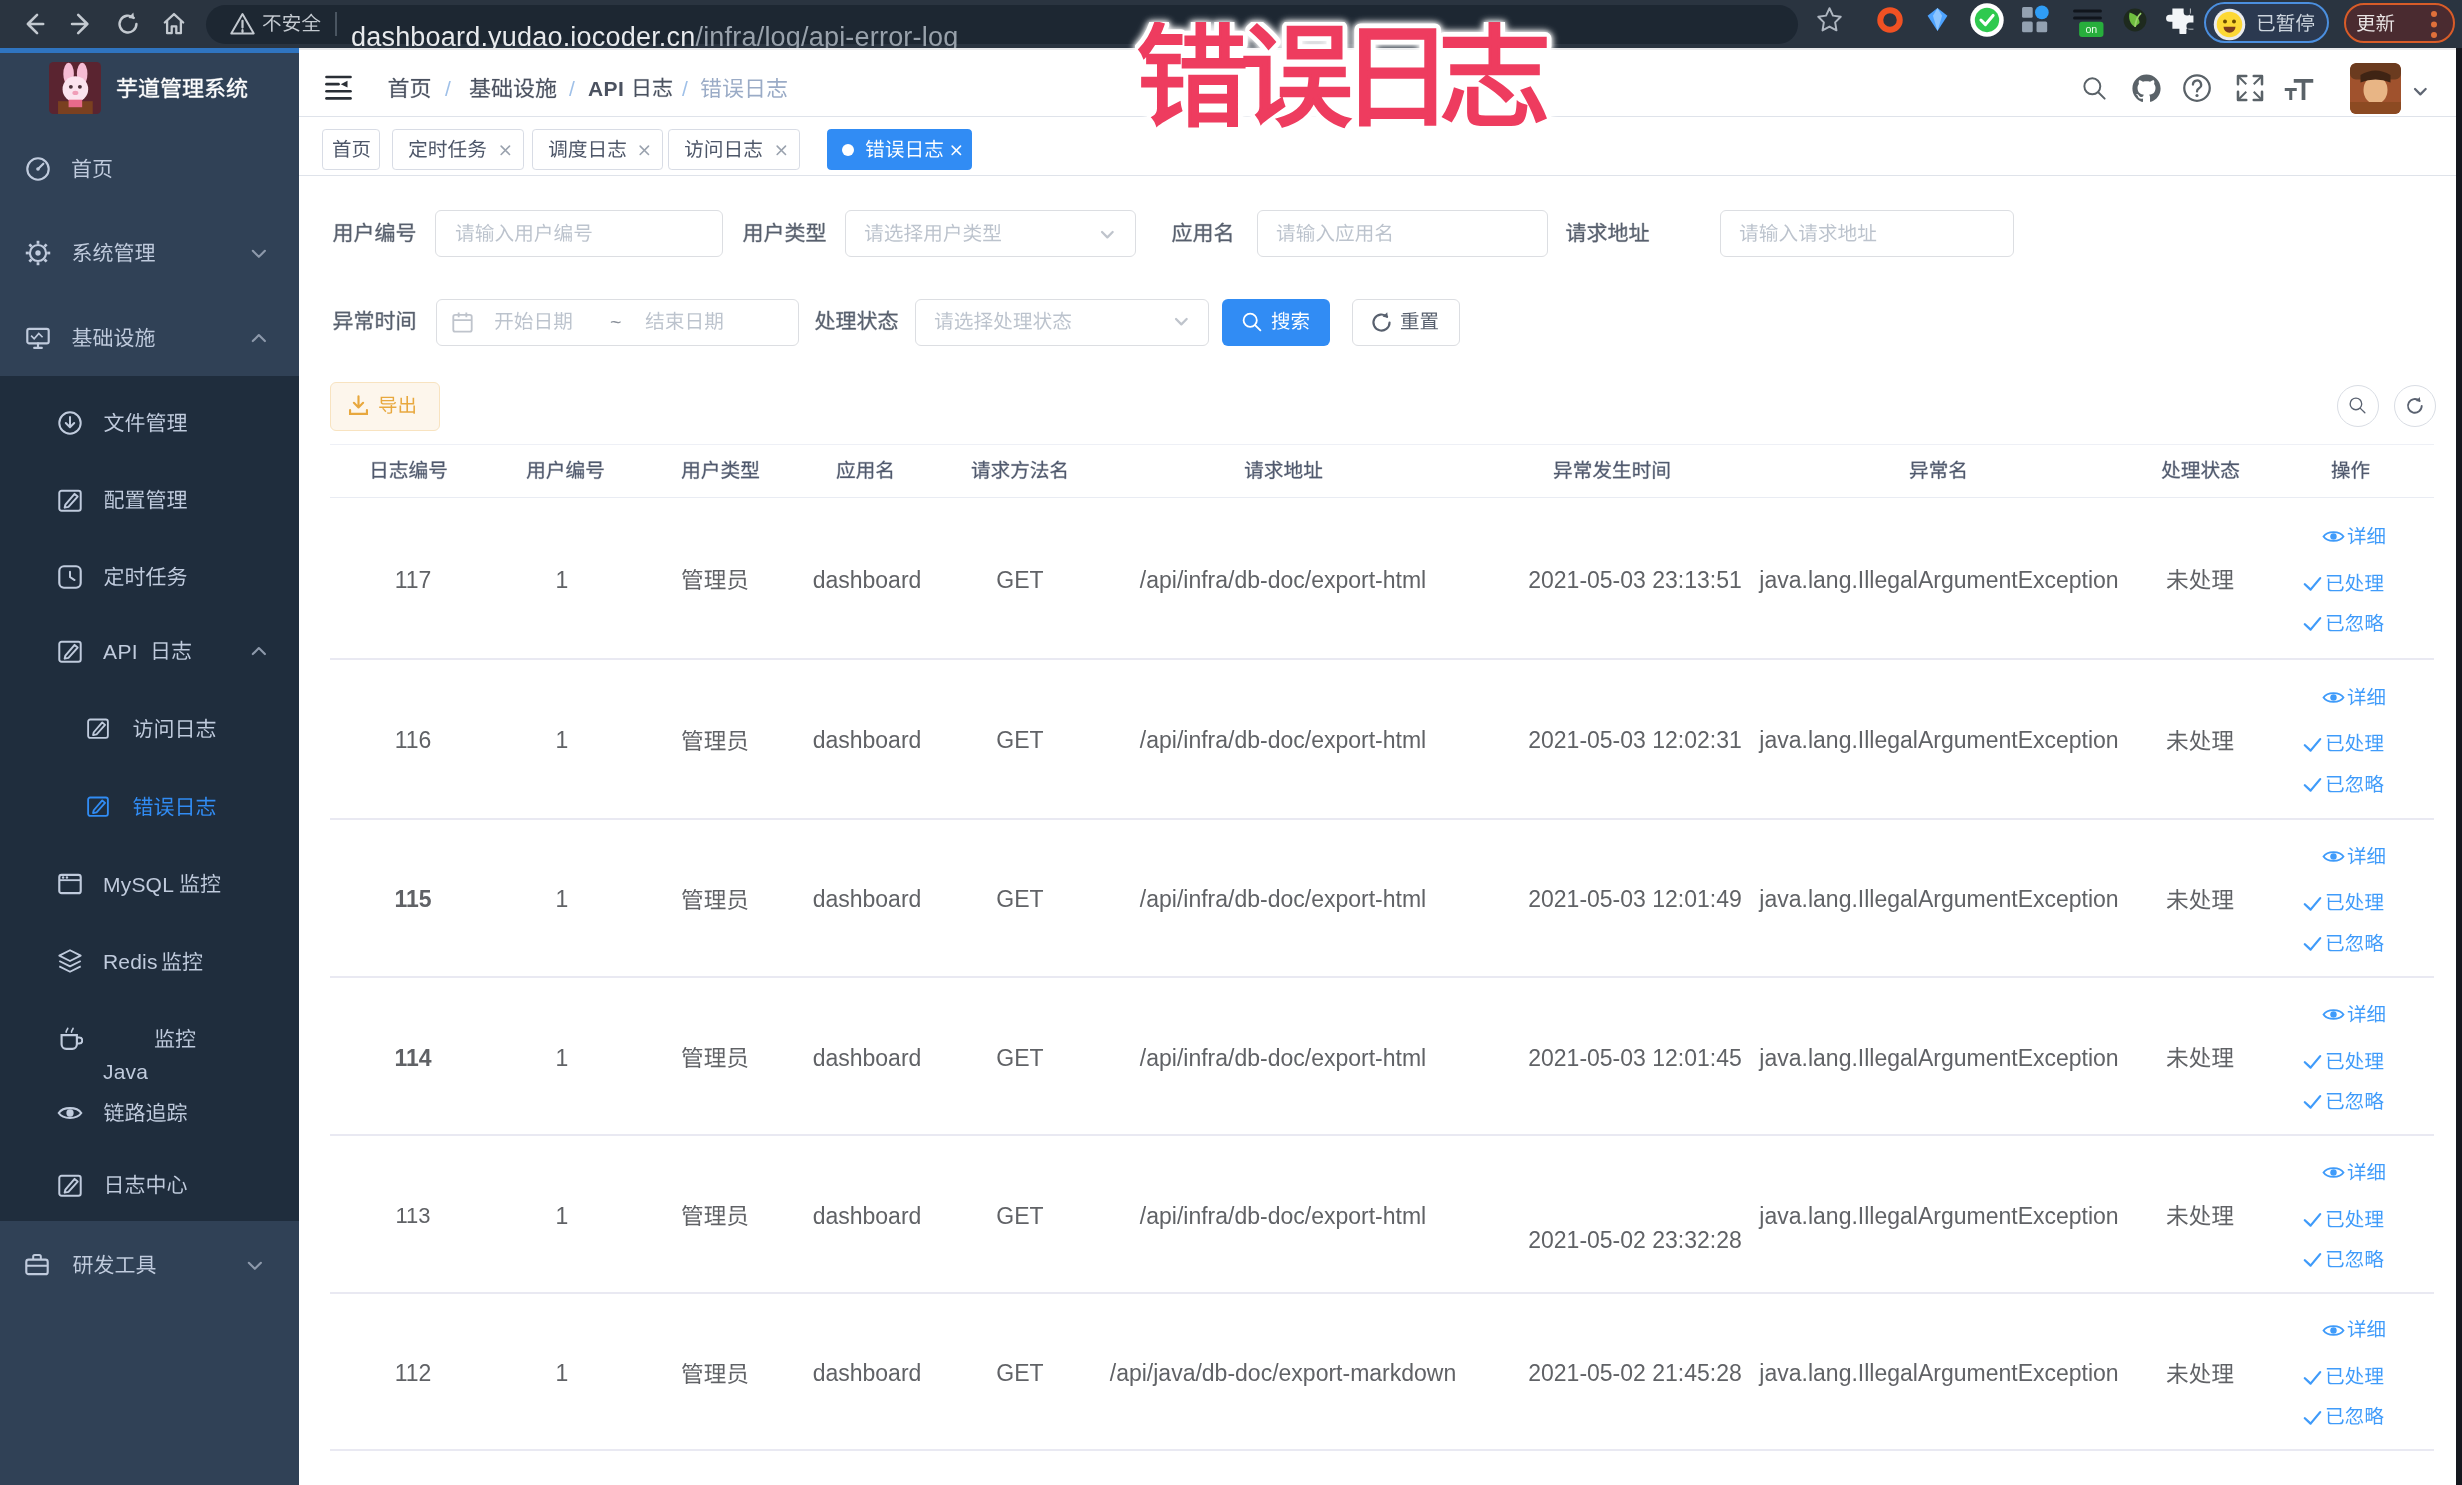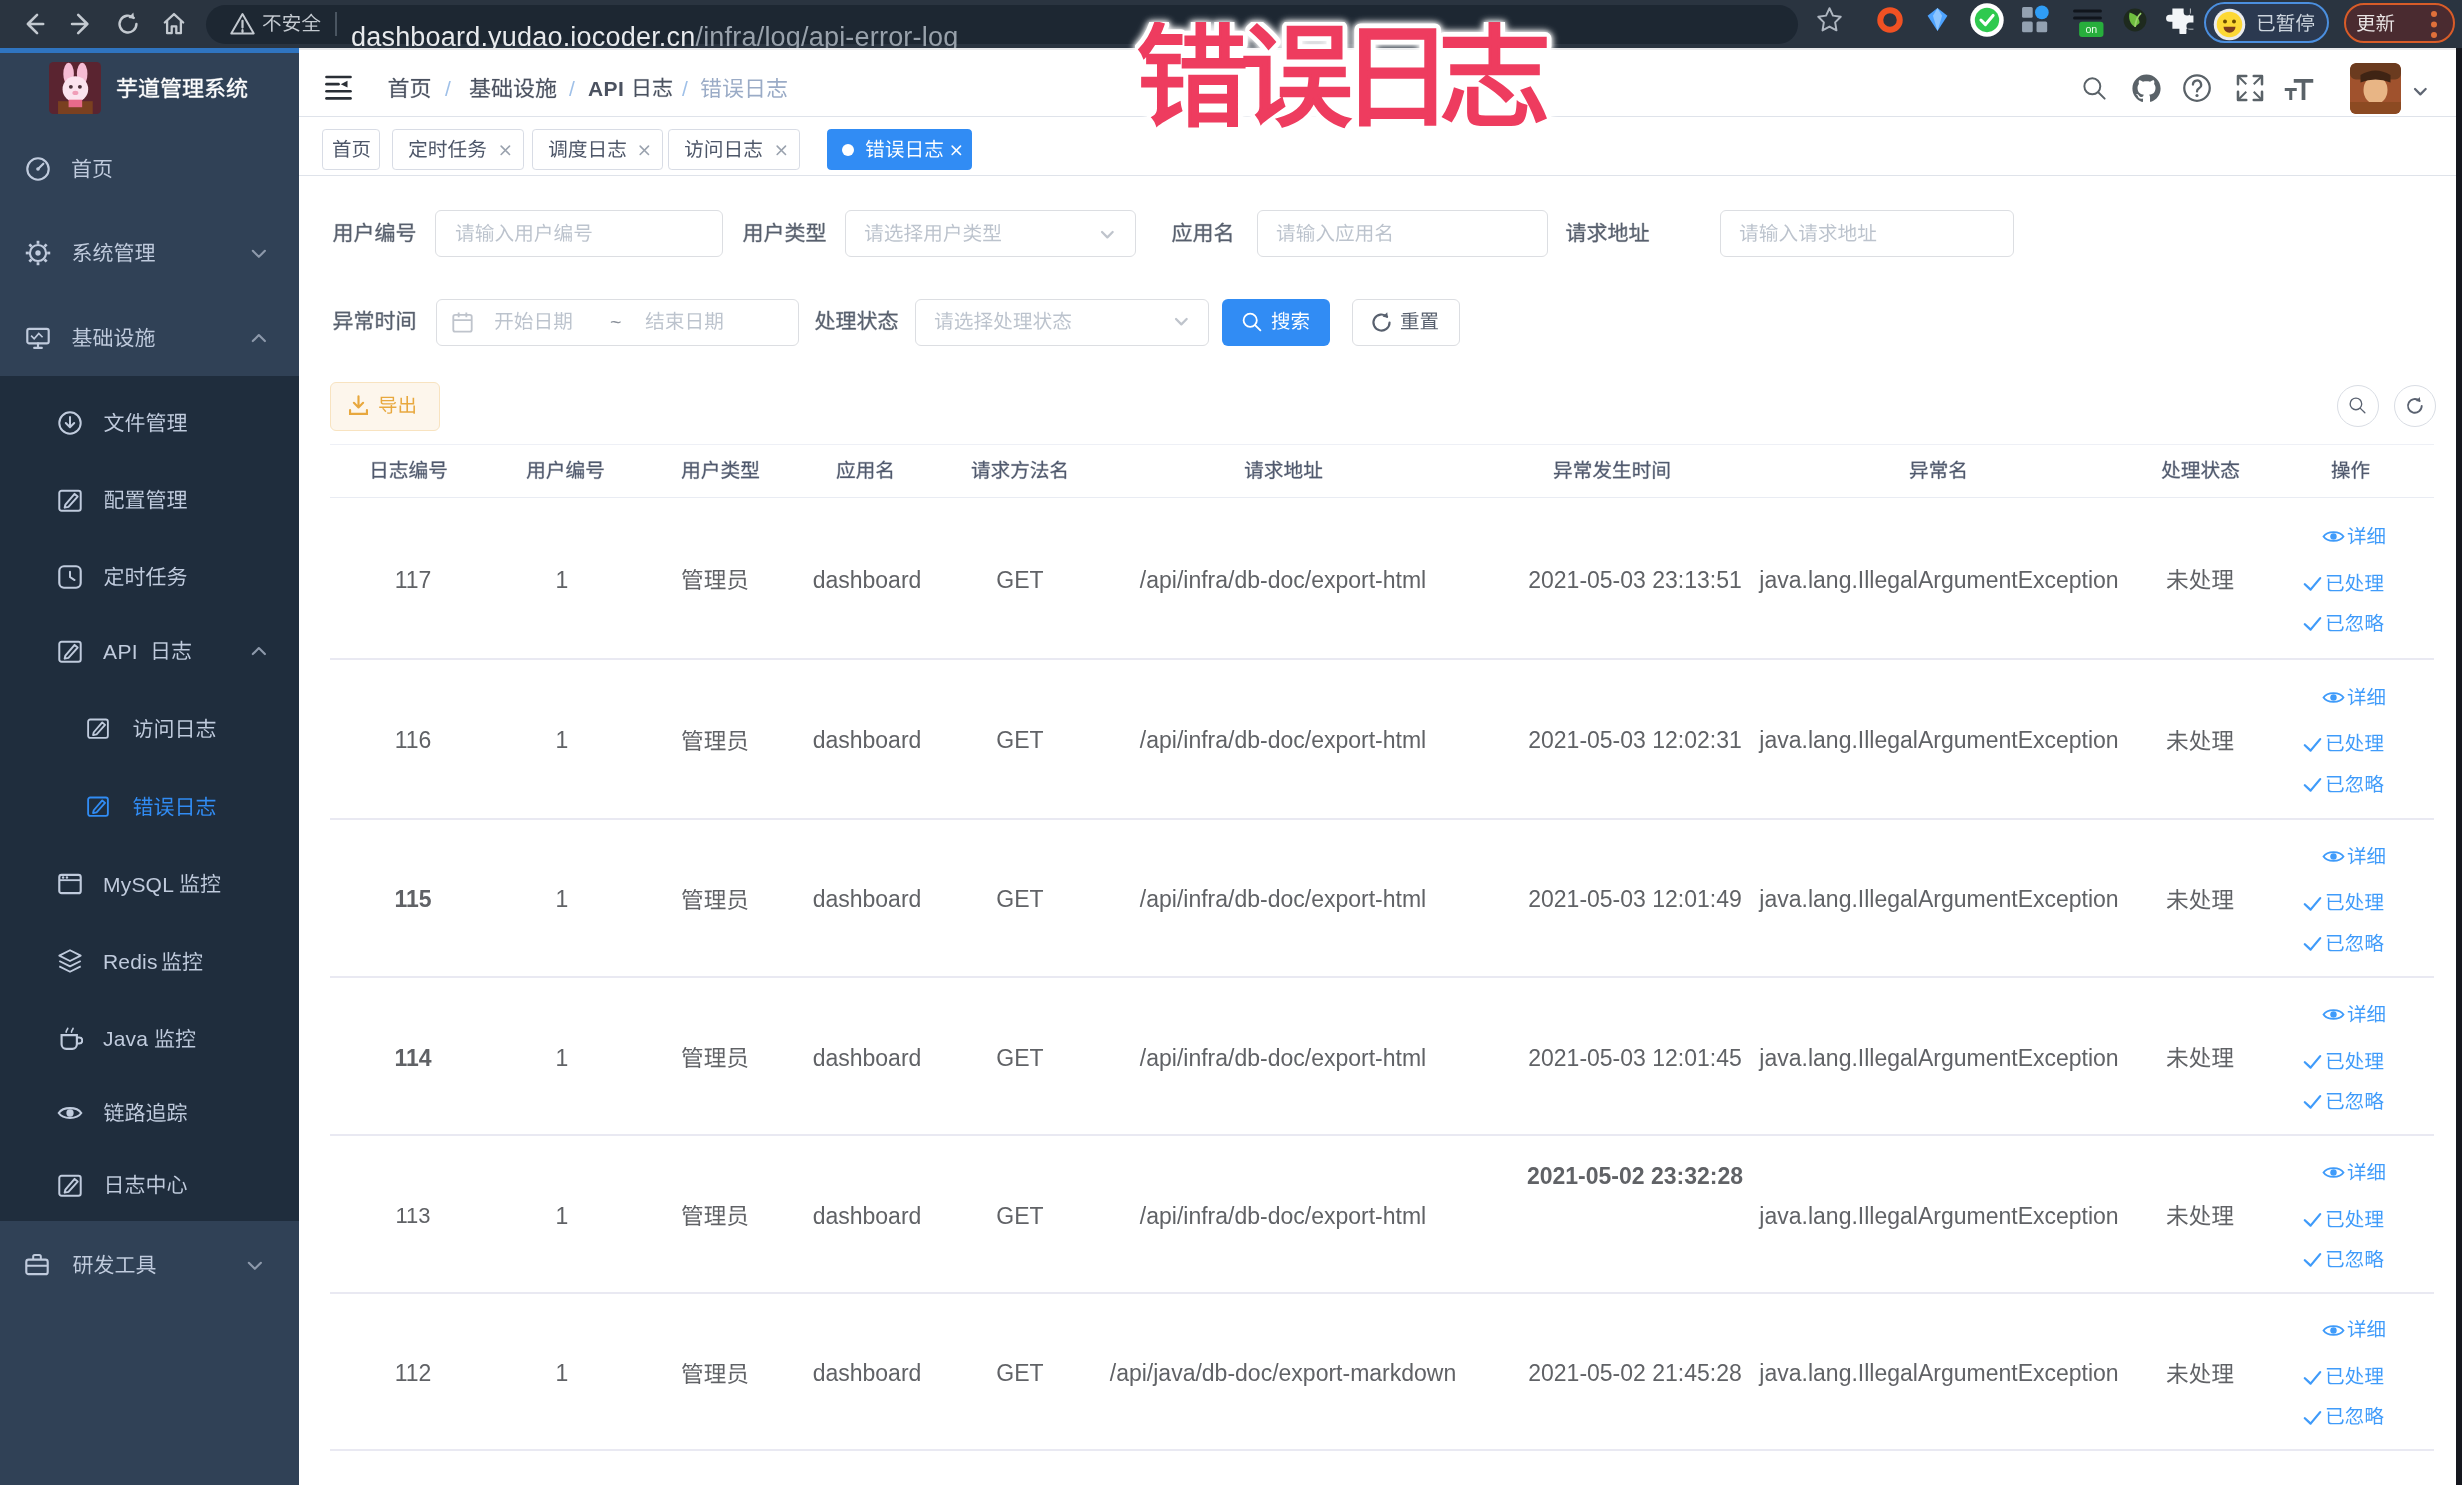--- a/index.html
+++ b/index.html
@@ -370,21 +370,21 @@
       <g fill="currentColor">
         <use href="#u76d1" x="0"></use>
         <use href="#u63a7" x="1000"></use>
       </g>
     </svg>
     <svg style="position:absolute;left:57px;top:1026px;width:26px;height:26px;" viewBox="0 0 34 34" fill="none">
       <path d="M6 12 H26 V24 a6 6 0 0 1 -6 6 H12 a6 6 0 0 1 -6 -6 Z" stroke="#c0cbdd" stroke-width="2.8"></path>
       <path d="M26 15 h3 a4 4 0 0 1 0 8 h-3" stroke="#c0cbdd" stroke-width="2.6"></path>
       <path d="M12 8 c0-3 2-3 2-5 M19 8 c0-3 2-3 2-5" stroke="#c0cbdd" stroke-width="2.2" stroke-linecap="round"></path>
     </svg>
-    <span style="position:absolute;left:103px;top:1027px;font-size:21px;color:#c0cbdd;font-weight:400;font-family:'Liberation Sans',sans-serif;line-height:1.12;white-space:nowrap;letter-spacing:0.2px;">Java</span>
+    <span style="position:absolute;left:103px;top:1060px;font-size:21px;color:#c0cbdd;font-weight:400;font-family:'Liberation Sans',sans-serif;line-height:1.12;white-space:nowrap;letter-spacing:0.2px;">Java</span>
     <svg class="zh " style="color:#c0cbdd;width:42px;height:21px;position:absolute;left:154px;top:1028px" viewBox="0 -880 2000 1000">
       <g fill="currentColor">
         <use href="#u76d1" x="0"></use>
         <use href="#u63a7" x="1000"></use>
       </g>
     </svg>
     <svg style="position:absolute;left:57px;top:1100px;width:26px;height:26px;" viewBox="0 0 30 30" fill="none">
       <path d="M2 15 C7 7.5 23 7.5 28 15 C23 22.5 7 22.5 2 15 Z" stroke="#c0cbdd" stroke-width="2.4"></path>
       <circle cx="15" cy="15" r="4.2" fill="#c0cbdd"></circle>
     </svg>
@@ -1035,21 +1035,21 @@
     <svg class="zh " style="color:#606266;width:68px;height:23px;position:absolute;left:681px;top:1204px" viewBox="0 -880 3000 1000">
       <g fill="currentColor">
         <use href="#u7ba1" x="0"></use>
         <use href="#u7406" x="1000"></use>
         <use href="#u5458" x="2000"></use>
       </g>
     </svg>
     <span style="position:absolute;left:867px;top:1204px;font-size:23px;color:#606266;font-weight:400;font-family:'Liberation Sans',sans-serif;line-height:1.12;white-space:nowrap;transform:translateX(-50%);">dashboard</span>
     <span style="position:absolute;left:1020px;top:1204px;font-size:23px;color:#606266;font-weight:400;font-family:'Liberation Sans',sans-serif;line-height:1.12;white-space:nowrap;transform:translateX(-50%);">GET</span>
     <span style="position:absolute;left:1283px;top:1204px;font-size:23px;color:#606266;font-weight:400;font-family:'Liberation Sans',sans-serif;line-height:1.12;white-space:nowrap;transform:translateX(-50%);">/api/infra/db-doc/export-html</span>
-    <span style="position:absolute;left:1635px;top:1164px;font-size:23px;color:#606266;font-weight:700;font-family:'Liberation Sans',sans-serif;line-height:1.12;white-space:nowrap;transform:translateX(-50%);">2021-05-02 23:32:28</span>
+    <span style="position:absolute;left:1635px;top:1228px;font-size:23px;color:#606266;font-weight:400;font-family:'Liberation Sans',sans-serif;line-height:1.12;white-space:nowrap;transform:translateX(-50%);">2021-05-02 23:32:28</span>
     <span style="position:absolute;left:1939px;top:1204px;font-size:23px;color:#606266;font-weight:400;font-family:'Liberation Sans',sans-serif;line-height:1.12;white-space:nowrap;transform:translateX(-50%);">java.lang.IllegalArgumentException</span>
     <svg class="zh " style="color:#606266;width:68px;height:23px;position:absolute;left:2166px;top:1204px" viewBox="0 -880 3000 1000">
       <g fill="currentColor">
         <use href="#u672a" x="0"></use>
         <use href="#u5904" x="1000"></use>
         <use href="#u7406" x="2000"></use>
       </g>
     </svg>
     <svg style="position:absolute;left:2322px;top:1161px;width:23px;height:23px;" viewBox="0 0 30 30" fill="none">
       <path d="M2 15 C7 7.5 23 7.5 28 15 C23 22.5 7 22.5 2 15 Z" stroke="#3f9bfa" stroke-width="2.4"></path>

